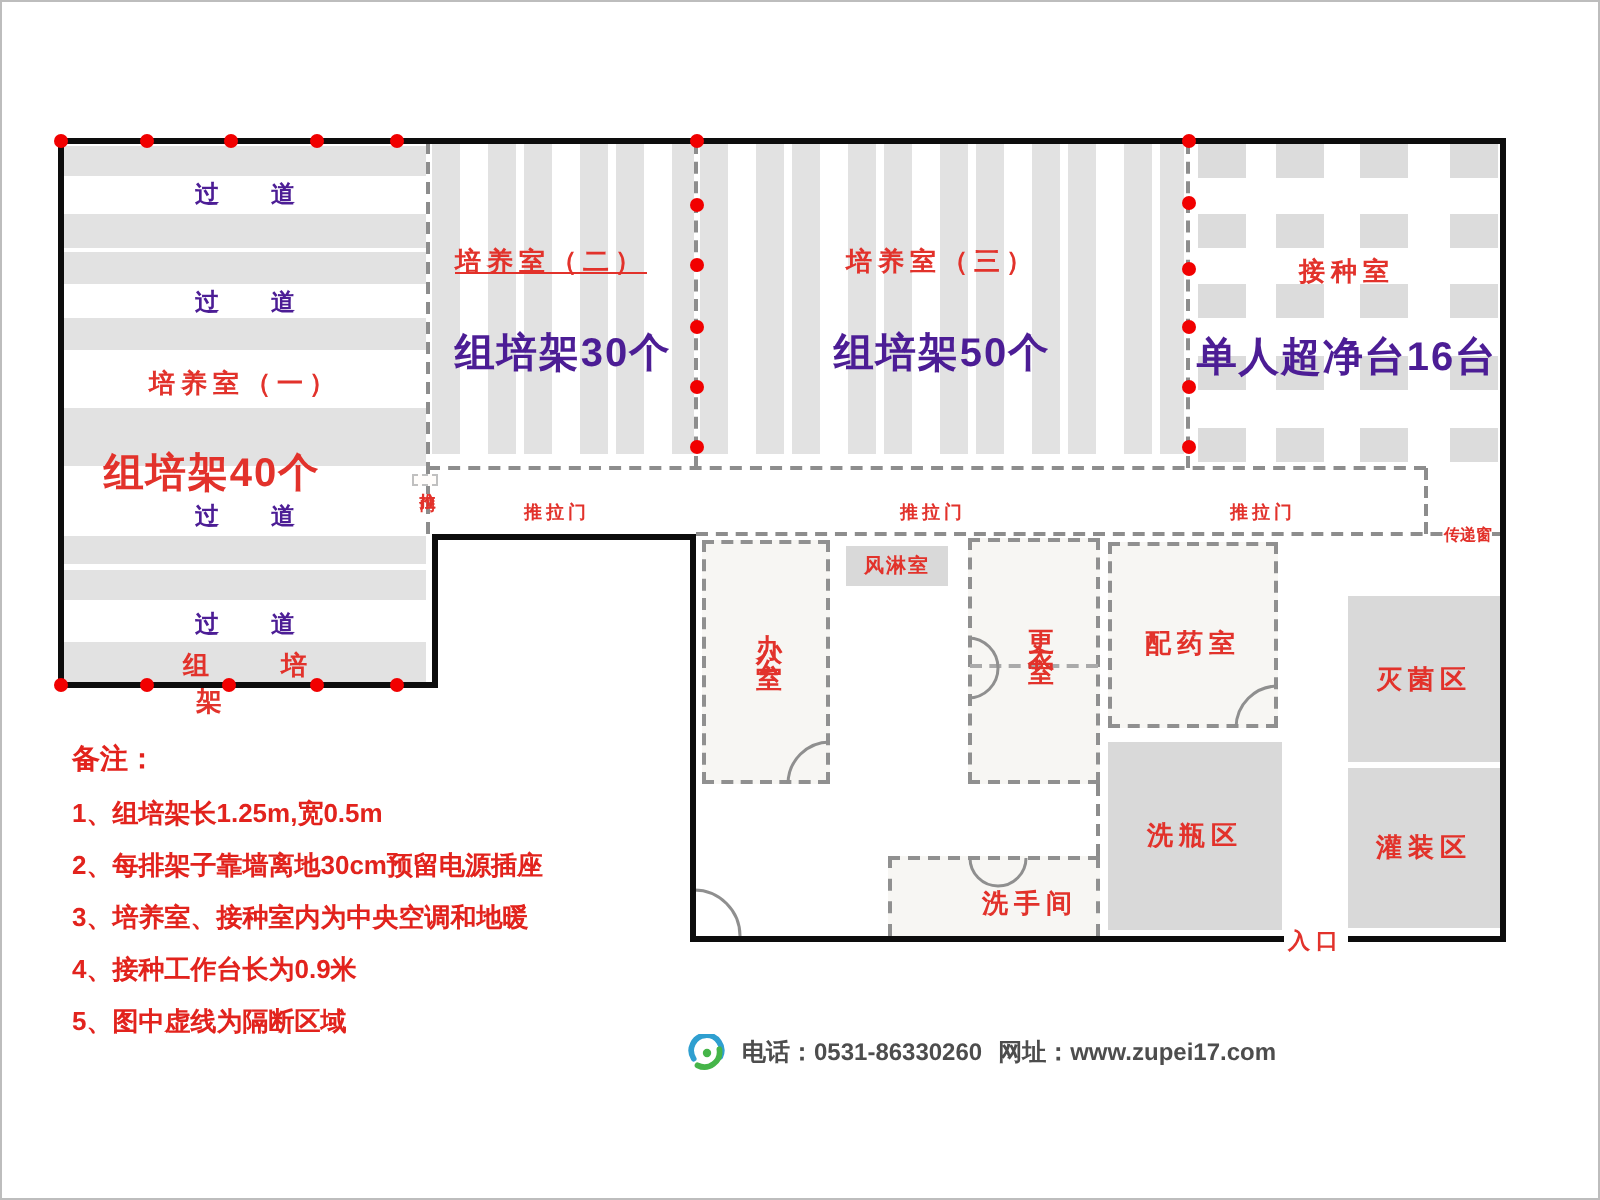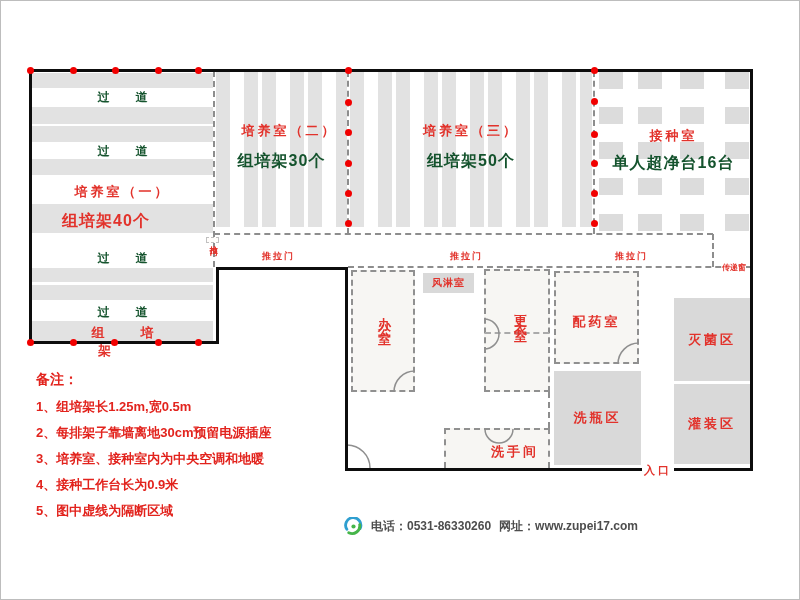--- a/index.html
+++ b/index.html
@@ -12,24 +12,24 @@
   .dashv{position:absolute;border-left:2px dashed #8d8d8d;width:0;z-index:2;}
   .dashh{position:absolute;border-top:2px dashed #8d8d8d;height:0;z-index:2;}
   .dot{position:absolute;width:7px;height:7px;border-radius:50%;background:#f10000;z-index:7;}
   .bar{position:absolute;background:#e2e2e2;z-index:1;}
   .bench{position:absolute;background:#dcdcdc;z-index:1;}
   .stripes{position:absolute;z-index:1;
     background:repeating-linear-gradient(90deg,#e2e2e2 0 14px,#ffffff 14px 28px,#e2e2e2 28px 42px,#ffffff 42px 46px);}
   .zone{position:absolute;background:#d9d9d9;display:flex;align-items:center;justify-content:center;z-index:1;}
   .roomd{position:absolute;border:2px dashed #909090;background:#f7f6f3;z-index:1;box-sizing:border-box;}
   .red{color:#e2322b;font-weight:bold;}
-  .blue{color:#14532d;font-weight:bold;}
+  .blue{color:#4c1d95;font-weight:bold;}
   .ctr{position:absolute;text-align:center;z-index:3;}
   .rtitle{font-size:13px;letter-spacing:3px;}
-  .rsub{font-size:16px;letter-spacing:1px;}
+  .rsub{font-size:20px;letter-spacing:1px;margin-top:12px;}
   .aisle{font-size:12px;letter-spacing:26px;text-indent:26px;}
   .vtext{position:absolute;writing-mode:vertical-rl;text-orientation:upright;
     font-size:13px;letter-spacing:7px;z-index:3;}
   .doorlbl{position:absolute;background:#ffffff;color:#e2322b;font-weight:bold;
     font-size:9px;letter-spacing:2px;padding:0 3px;z-index:4;margin-top:22px;}
   .doorlbl-v{position:absolute;writing-mode:vertical-rl;text-orientation:upright;
     background:#fffdfb;color:#e2322b;font-weight:bold;font-size:8px;
     border:1px dashed #c0c0c0;padding:2px 1px;z-index:4;line-height:1.1;}
   .tiny{position:absolute;background:#ffffff;color:#e2322b;font-weight:bold;font-size:8px;z-index:4;}
   .entr{position:absolute;background:#ffffff;color:#e2322b;font-weight:bold;font-size:11px;
@@ -77,21 +77,21 @@
 
   <div class="ctr blue aisle" style="left:31px;top:88px;width:181px;">过道</div>
   <div class="ctr blue aisle" style="left:31px;top:142px;width:181px;">过道</div>
   <div class="ctr red rtitle" style="left:31px;top:182px;width:181px;">培养室（一）</div>
   <div class="ctr red rsub" style="left:31px;top:210px;width:148px;">组培架40个</div>
   <div class="ctr blue aisle" style="left:31px;top:249px;width:181px;">过道</div>
   <div class="ctr blue aisle" style="left:31px;top:303px;width:181px;">过道</div>
   <div class="ctr red" style="left:31px;top:323px;width:181px;font-size:13px;letter-spacing:36px;text-indent:36px;">组培架</div>
 
   <div class="stripes" style="left:215px;top:71px;width:131px;height:155px;"></div>
-  <div class="ctr red rtitle" style="left:218px;top:121px;width:141px;background:transparent;">培养室（二）</div>
+  <div class="ctr red rtitle" style="left:204px;top:121px;width:141px;background:transparent;text-decoration:underline;">培养室（二）</div>
   <div class="ctr blue rsub" style="left:210px;top:150px;width:141px;">组培架30个</div>
 
   <div class="stripes" style="left:349px;top:71px;width:242px;height:155px;"></div>
   <div class="ctr red rtitle" style="left:349px;top:121px;width:242px;">培养室（三）</div>
   <div class="ctr blue rsub" style="left:349px;top:150px;width:242px;">组培架50个</div>
 
   <div id="benches">
       <div class="bench" style="left: 598px; top: 71px; width: 24px; height: 17px;"></div>
       <div class="bench" style="left: 637px; top: 71px; width: 24px; height: 17px;"></div>
       <div class="bench" style="left: 679px; top: 71px; width: 24px; height: 17px;"></div>
@@ -123,21 +123,21 @@
     <span class="red" style="font-size:10px;letter-spacing:1px;">风淋室</span>
   </div>
 
   <div class="roomd" style="left:483px;top:268px;width:66px;height:123px;"></div>
   <div class="vtext red" style="left:510px;top:303px;">更衣室</div>
 
   <div class="roomd" style="left:553px;top:270px;width:85px;height:93px;"></div>
   <div class="ctr red rtitle" style="left:553px;top:312px;width:85px;">配药室</div>
 
   <div class="roomd" style="left:443px;top:427px;width:106px;height:40px;border-bottom:none;"></div>
-  <div class="ctr red rtitle" style="left:432px;top:442px;width:106px;text-align:right;">洗手间</div>
+  <div class="ctr red rtitle" style="left:461px;top:442px;width:106px;">洗手间</div>
 
   <div class="zone" style="left:673px;top:297px;width:76px;height:83px;">
     <span class="red rtitle">灭菌区</span>
   </div>
   <div class="zone" style="left:553px;top:370px;width:87px;height:94px;">
     <span class="red rtitle">洗瓶区</span>
   </div>
   <div class="zone" style="left:673px;top:383px;width:76px;height:80px;text-align:center;">
     <span class="red rtitle">灌装区</span>
   </div>

